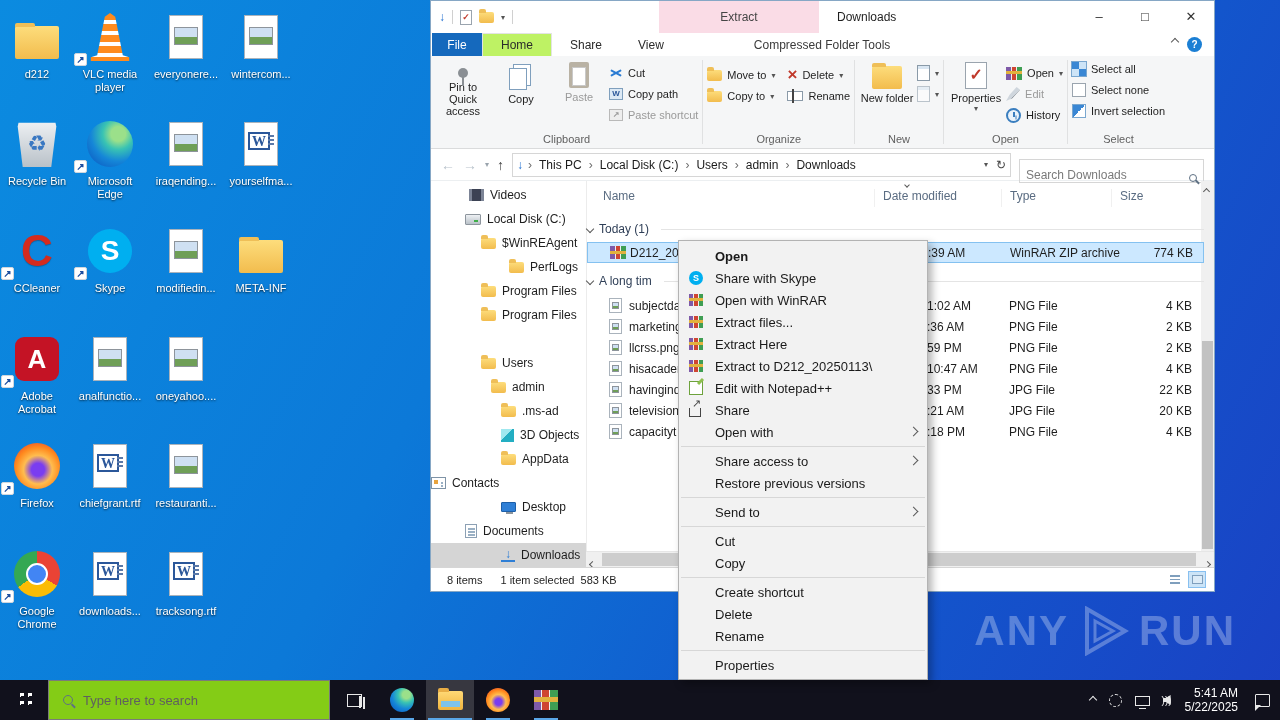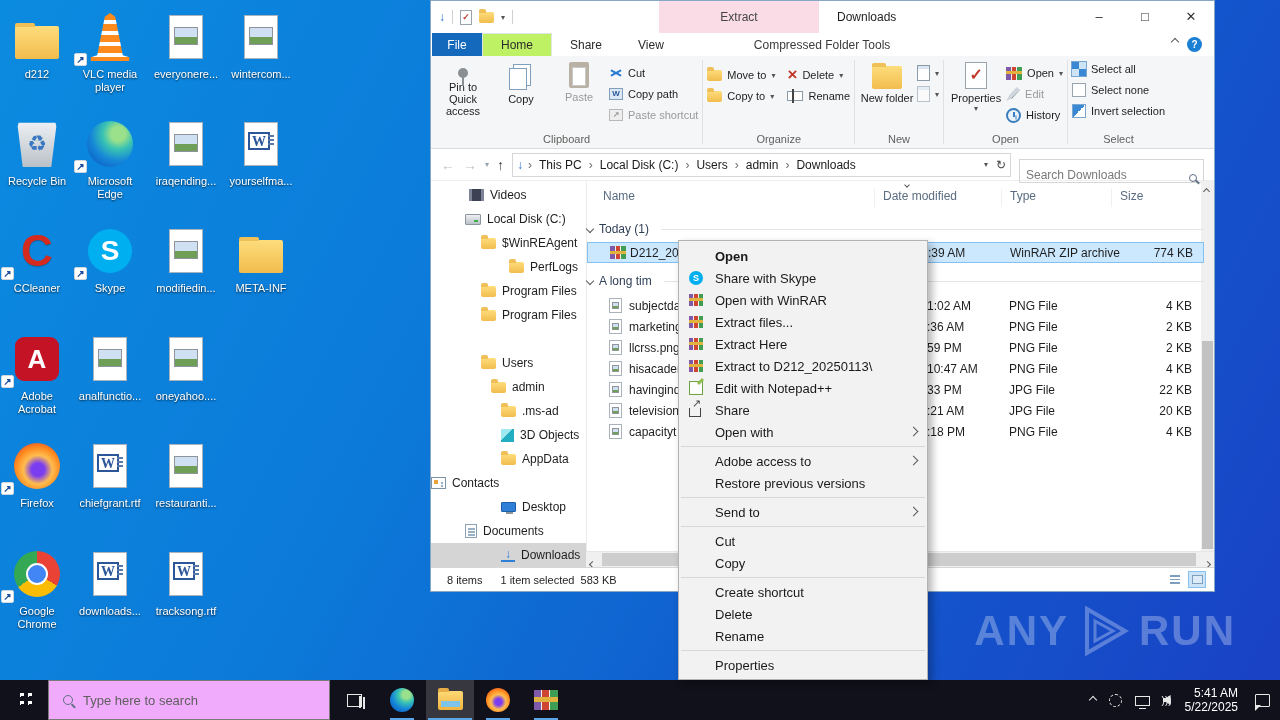--- a/index.html
+++ b/index.html
@@ -153,21 +153,21 @@
   .msep { border-top:1px solid #d7d7d7; margin:3px 2px; }
   .nppic { width:14px; height:14px; background:#fff; border:1px solid #6da23c; position:relative; }
   .nppic:after { content:""; position:absolute; right:-2px; top:-2px; width:7px; height:3px; background:#8ec04f; transform:rotate(-45deg); }
   .shareic { width:12px; height:9px; border:1.5px solid #444; border-top:none; position:relative; margin-top:5px; }
   .shareic:after { content:"\2197"; position:absolute; left:2px; top:-11px; color:#444; font-size:11px; }
 
   
   .taskbar { position:absolute; left:0; bottom:0; right:0; height:40px; background:#11111c; z-index:30; display:flex; align-items:stretch; color:#fff; }
   .startbtn { width:48px; display:flex; align-items:center; justify-content:center; }
   .winlogo { width:15px; height:15px; background:conic-gradient(#fff 0 25%,transparent 0 0) 0 0/7px 7px, conic-gradient(#fff 0 25%,transparent 0 0) 8px 0/7px 7px, conic-gradient(#fff 0 25%,transparent 0 0) 0 8px/7px 7px, conic-gradient(#fff 0 25%,transparent 0 0) 8px 8px/7px 7px; background-repeat:no-repeat; }
-  .tsearch { width:282px; background:#f0abfc; color:#5f5f5f; display:flex; align-items:center; gap:10px; padding-left:14px; font-size:13px; border:1px solid #7a7a7a; }
+  .tsearch { width:282px; background:#84cc16; color:#5f5f5f; display:flex; align-items:center; gap:10px; padding-left:14px; font-size:13px; border:1px solid #7a7a7a; }
   .tsearch .mag { margin:0; width:10px; height:10px; }
   .taskview { width:48px; display:flex; align-items:center; justify-content:center; }
   .tvic { width:15px; height:13px; border:1.5px solid #e8e8e8; position:relative; }
   .tvic:after { content:""; position:absolute; right:-4px; top:2px; width:1.5px; height:12px; background:#e8e8e8; box-shadow:-4px -1px 0 #e8e8e8; }
   .tapp { width:48px; display:flex; align-items:center; justify-content:center; position:relative; }
   .tapp.active { background:rgba(255,255,255,.16); }
   .tapp .ind { position:absolute; left:12px; right:12px; bottom:0; height:2px; background:#5aa7e8; }
   .tapp.active .ind { left:2px; right:2px; }
   .tfolder { width:25px; height:19px; background:linear-gradient(#ffd976,#f0b43e); border-radius:2px; position:relative; }
   .tfolder:before { content:""; position:absolute; top:-3px; left:0; width:45%; height:4px; background:#e8ad45; border-radius:2px 2px 0 0; }
@@ -787,21 +787,21 @@
         <span>Share</span>
       </div>
       <div class="mi">
         <span class="slot"></span>
         <span>Open with</span>
         <span class="chev right sub" style="width: 7px; height: 7px;"></span>
       </div>
       <div class="msep"></div>
       <div class="mi">
         <span class="slot"></span>
-        <span>Adobe access to</span>
+        <span>Share access to</span>
         <span class="chev right sub" style="width: 7px; height: 7px;"></span>
       </div>
       <div class="mi">
         <span class="slot"></span>
         <span>Restore previous versions</span>
       </div>
       <div class="msep"></div>
       <div class="mi">
         <span class="slot"></span>
         <span>Send to</span>

